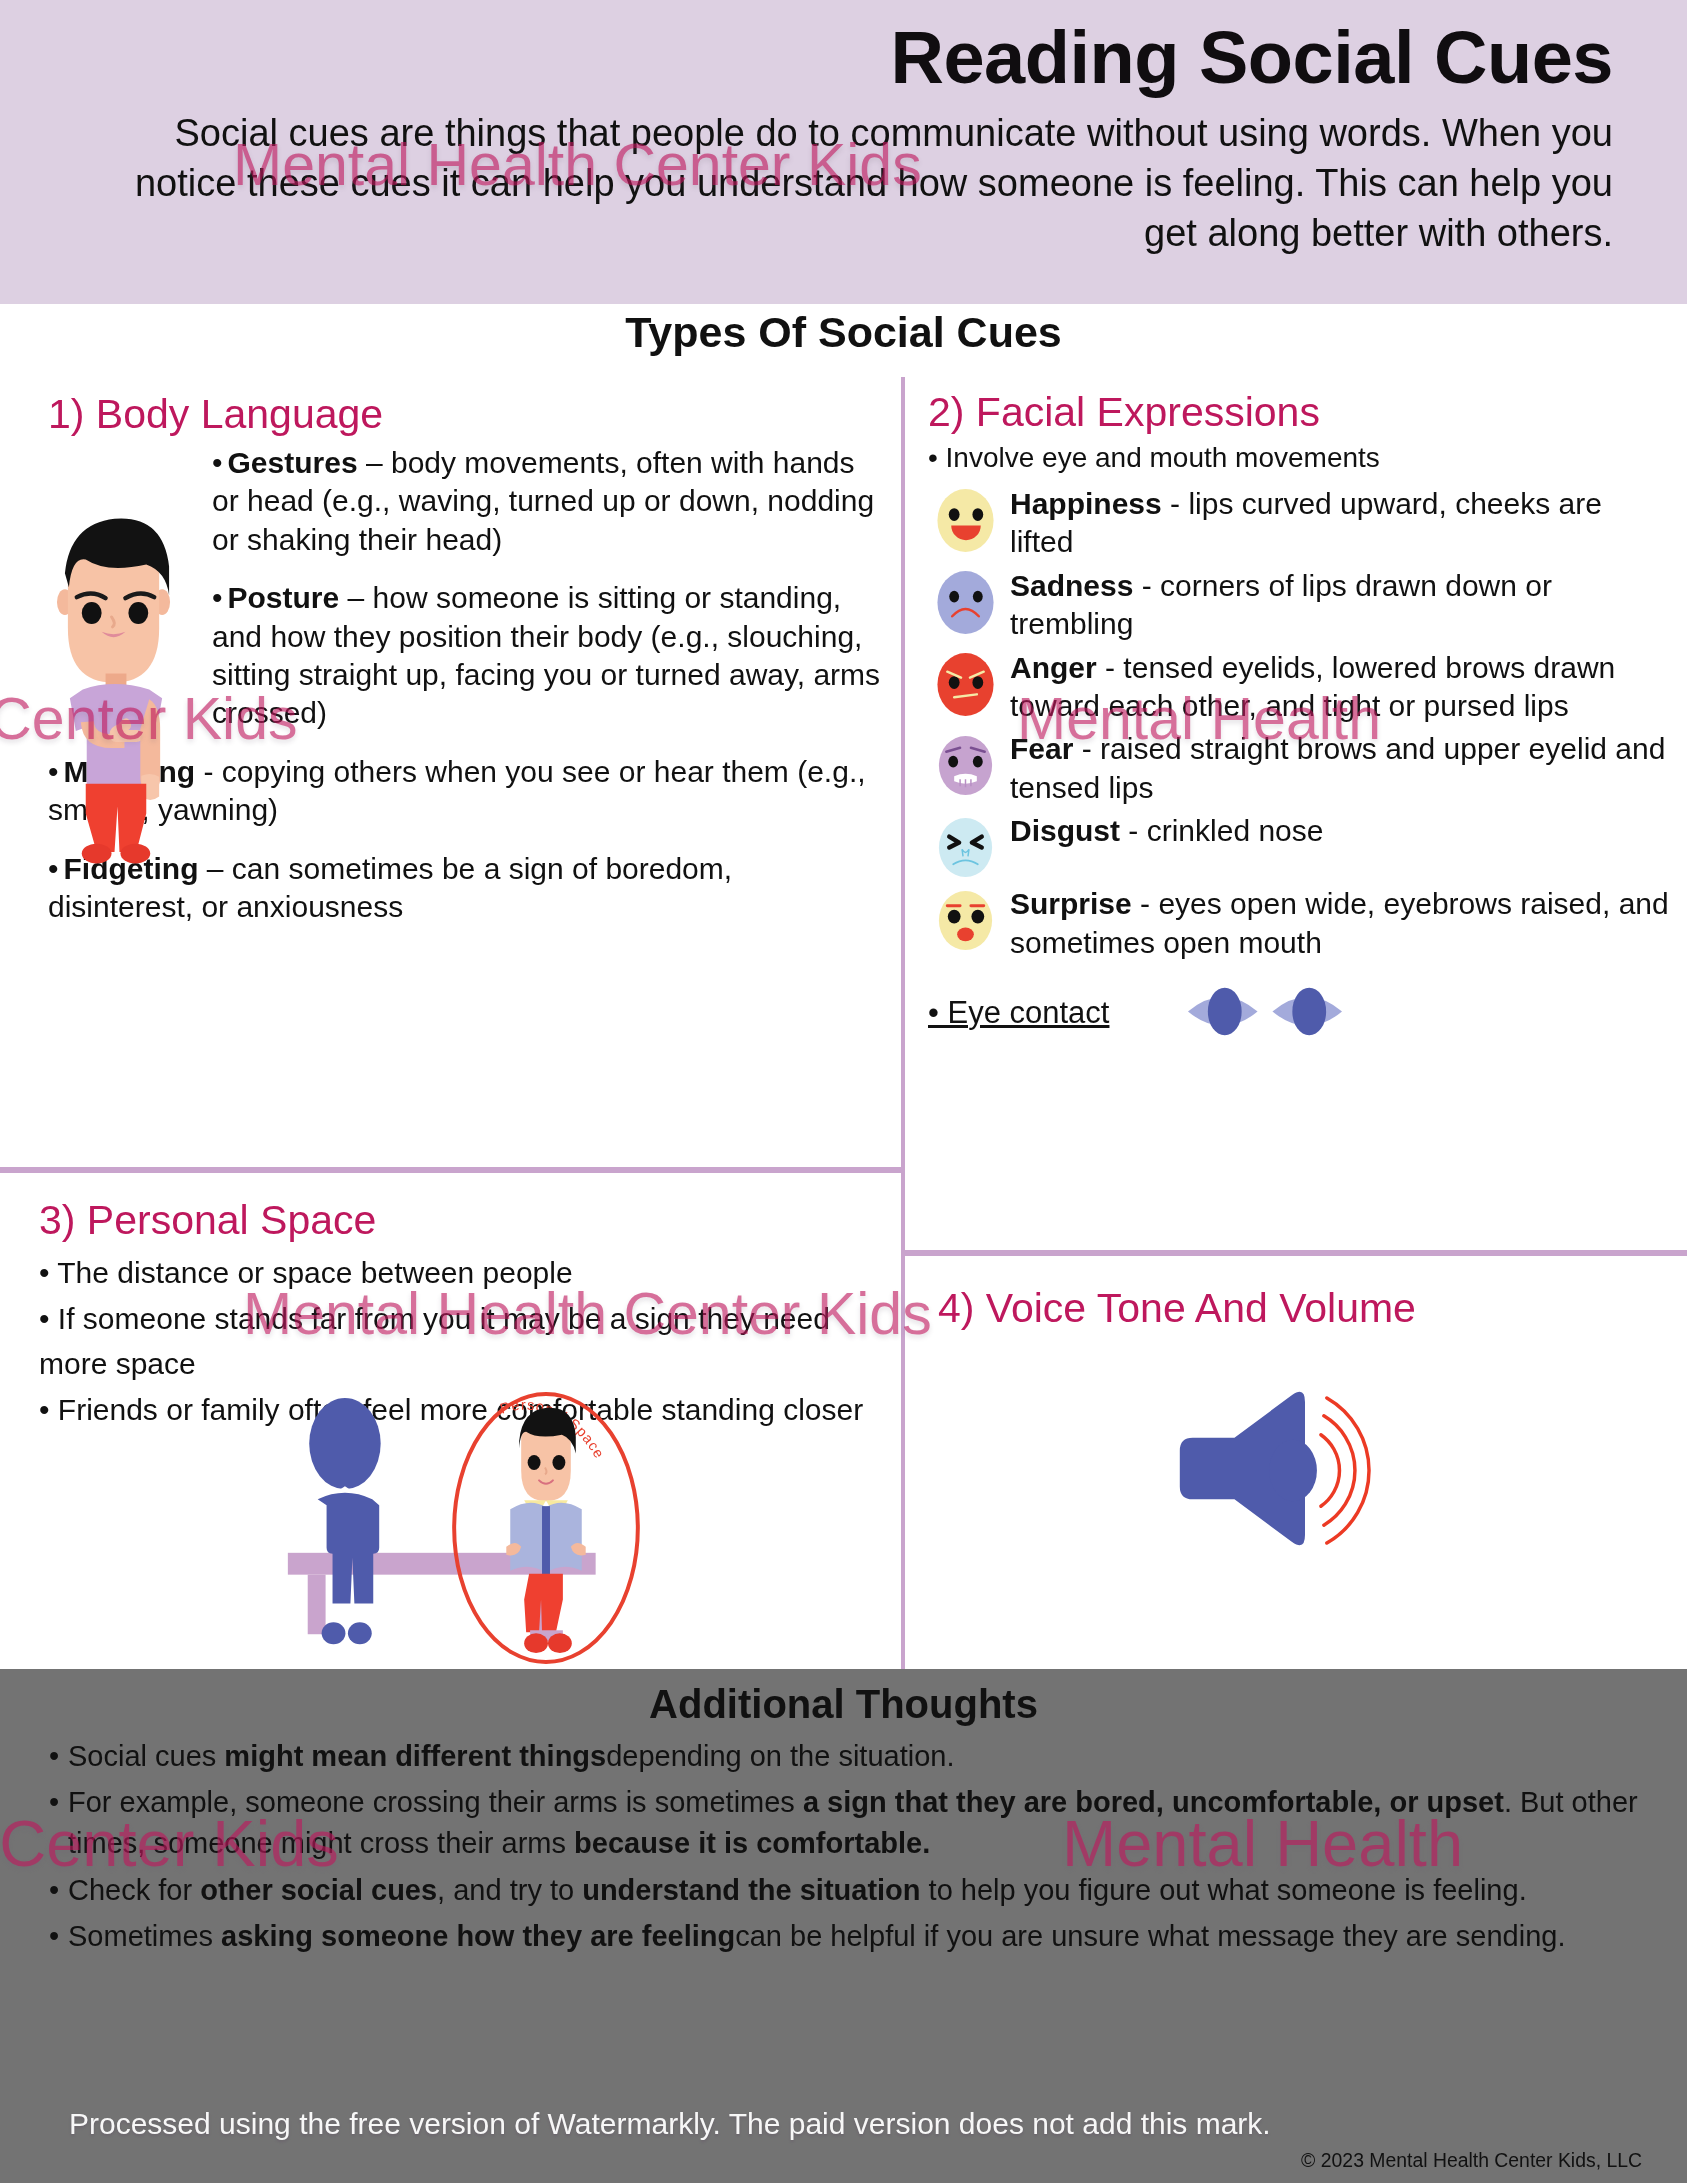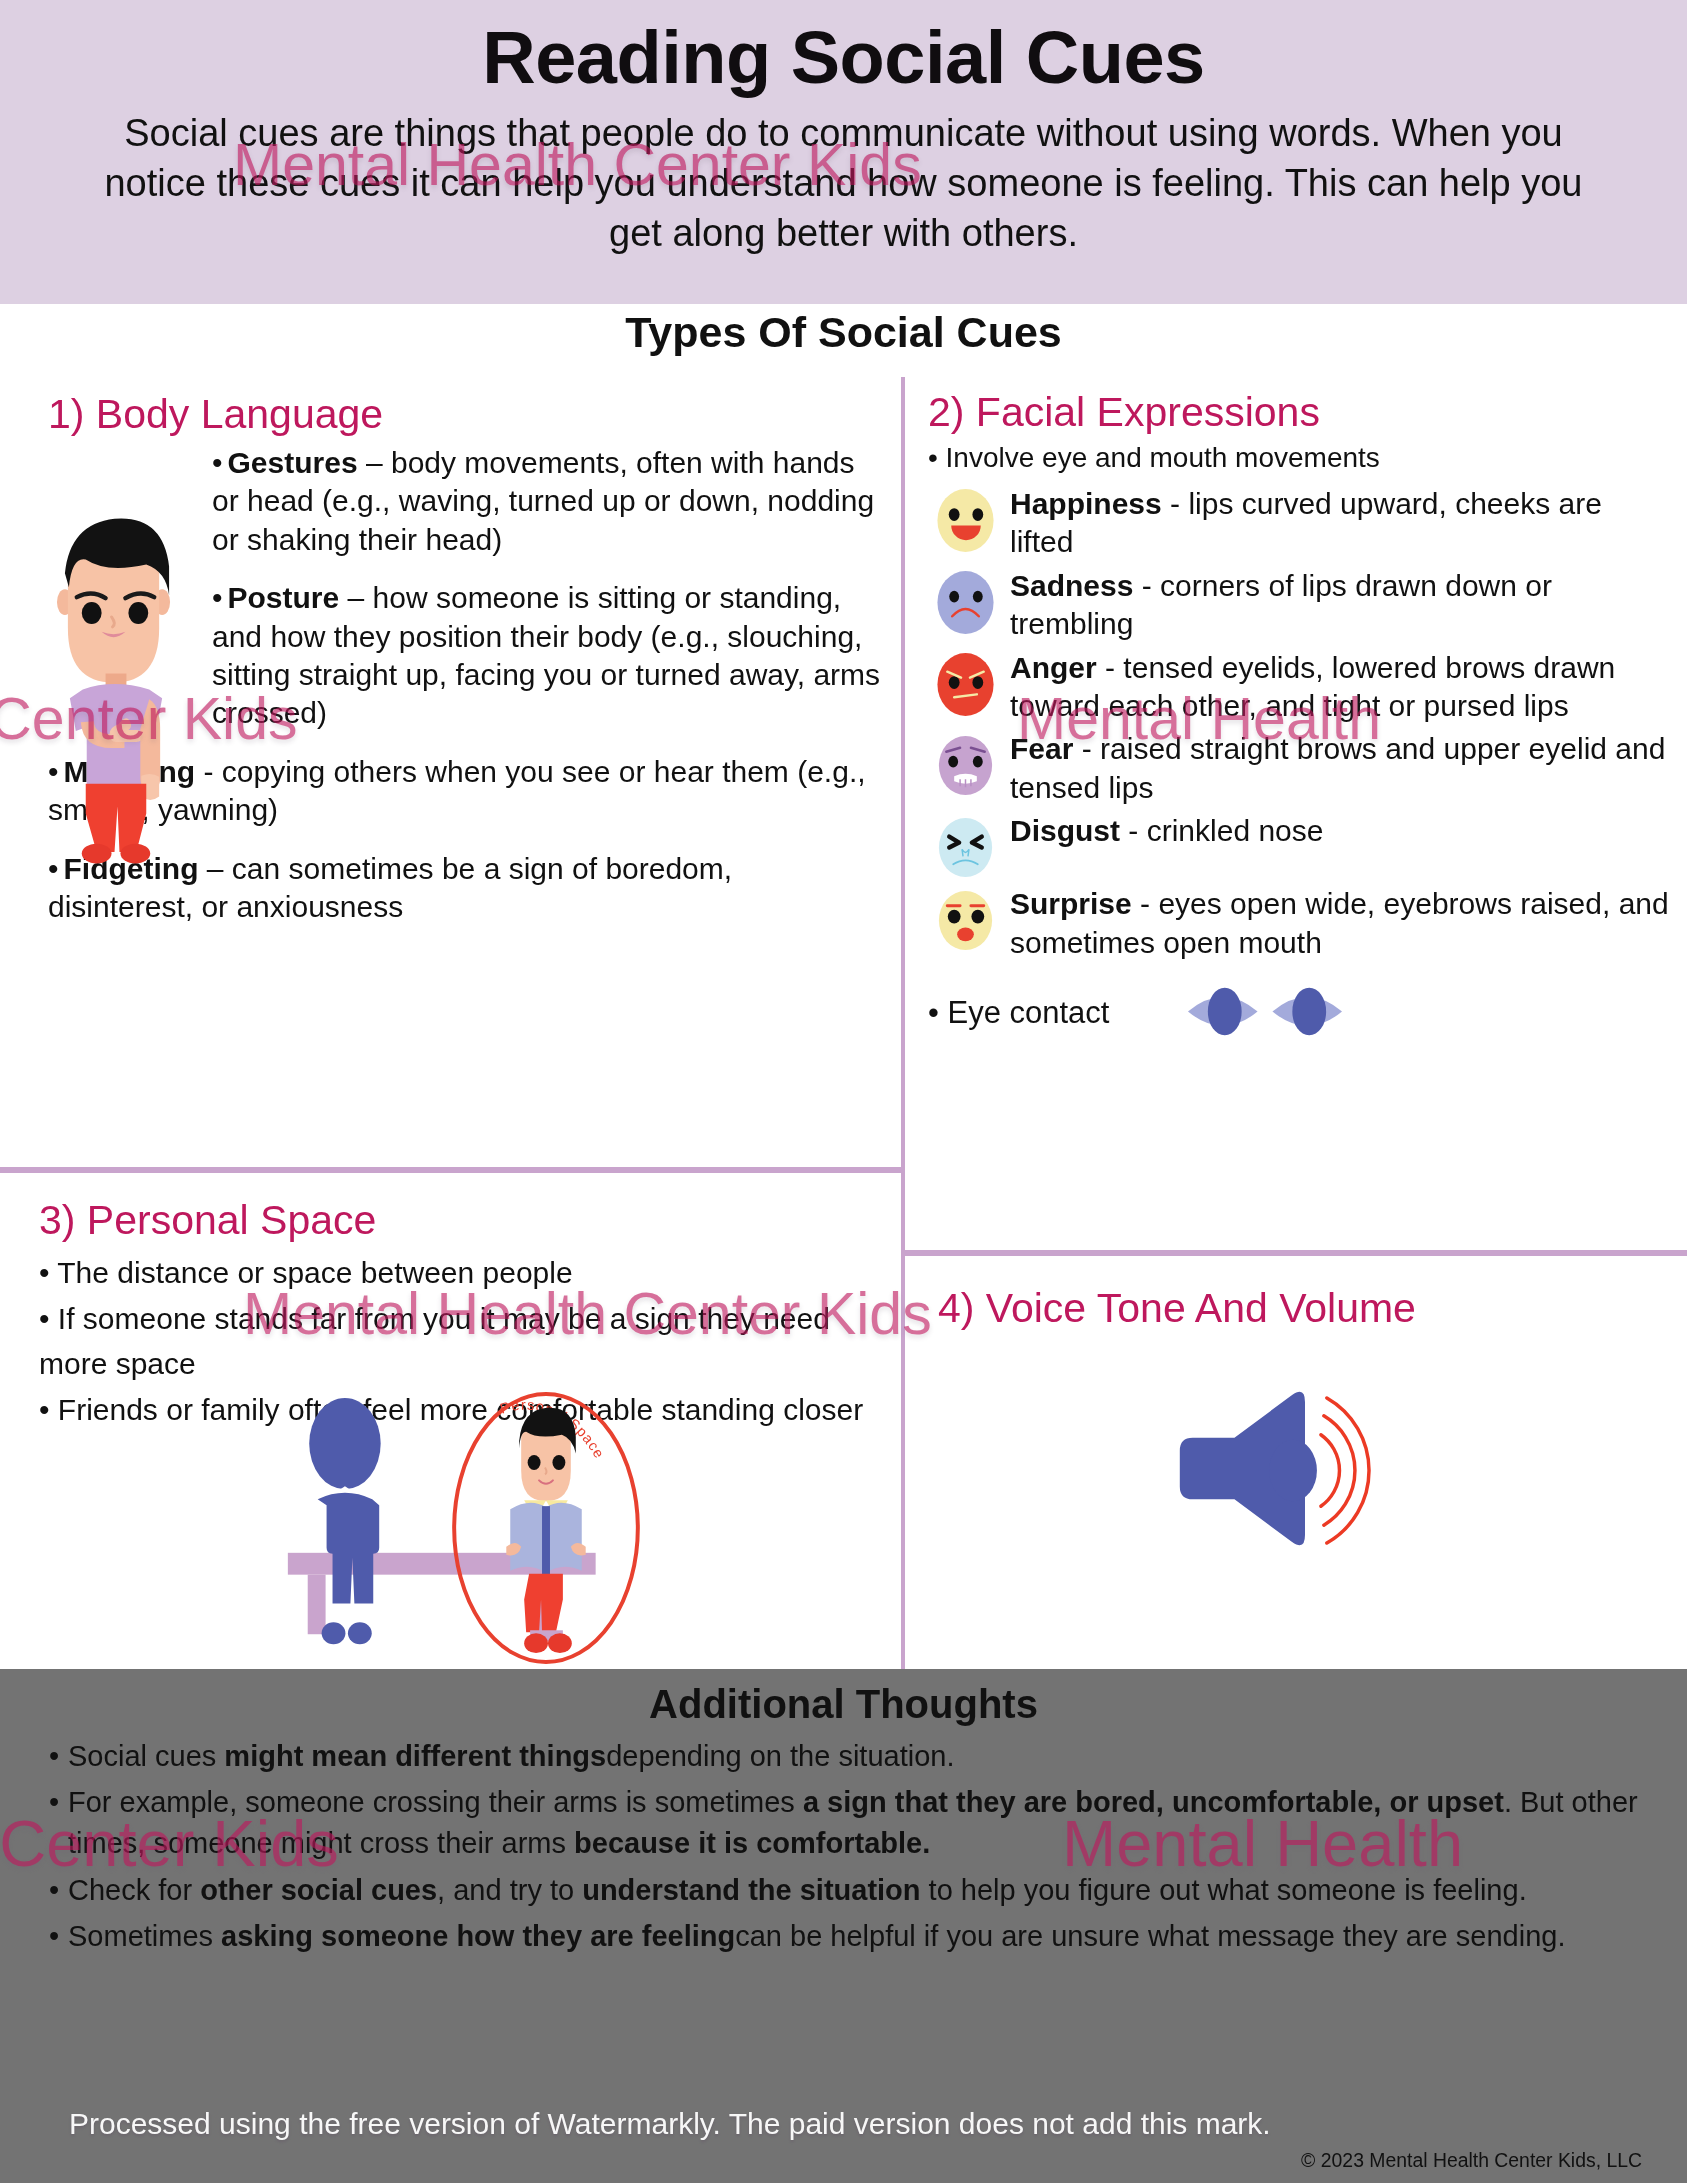--- a/index.html
+++ b/index.html
@@ -12,21 +12,21 @@
     overflow:hidden;
   }
   .page { position:absolute; inset:0; }
 
   
   .header {
     position:absolute; left:0; top:0; width:1687px; height:304px;
     background:#ddd0e2;
     box-sizing:border-box;
     padding:15px 74px 0 74px;
-    text-align:center;
+    text-align:right;
   }
   .title {
     font-size:74px; font-weight:bold; letter-spacing:-0.5px;
     line-height:1.15; margin:0; color:#100d10;
   }
   .subtitle {
     font-size:38px; line-height:1.32; margin:8px 0 0 0;
     color:#111111; font-weight:400;
   }
 
@@ -69,21 +69,21 @@
   
   .boy { position:absolute; left:44px; top:489px; width:144px; height:377px; }
 
   
   #panel-facial { left:909px; top:377px; width:778px; height:873px; padding:13px 17px 0 19px; }
   .fe-intro { font-size:28px; margin:7px 0 11px 0; }
   .fe-row { display:flex; align-items:flex-start; margin-bottom:5px; }
   .fe-emoji { flex:0 0 74px; display:flex; align-items:center; justify-content:center; padding-top:3px; }
   .fe-text { flex:1; font-size:30px; line-height:1.28; padding-left:8px; }
   .eye-row { display:flex; align-items:center; margin-top:17px; }
-  .eye-label { font-size:31px; }
+  .eye-label { font-size:31px;text-decoration:underline; }
 
   
   #panel-personal { left:0; top:1175px; width:901px; height:494px; padding:23px 20px 0 39px; }
   .ps-line { font-size:30px; line-height:1.52; }
   .ps-illustration { position:absolute; left:258px; top:1389px; width:437px; height:278px; }
 
   
   #panel-voice { left:909px; top:1258px; width:778px; height:411px; padding:28px 17px 0 29px; }
   .speaker-wrap { margin-top:45px; text-align:center; }
 

